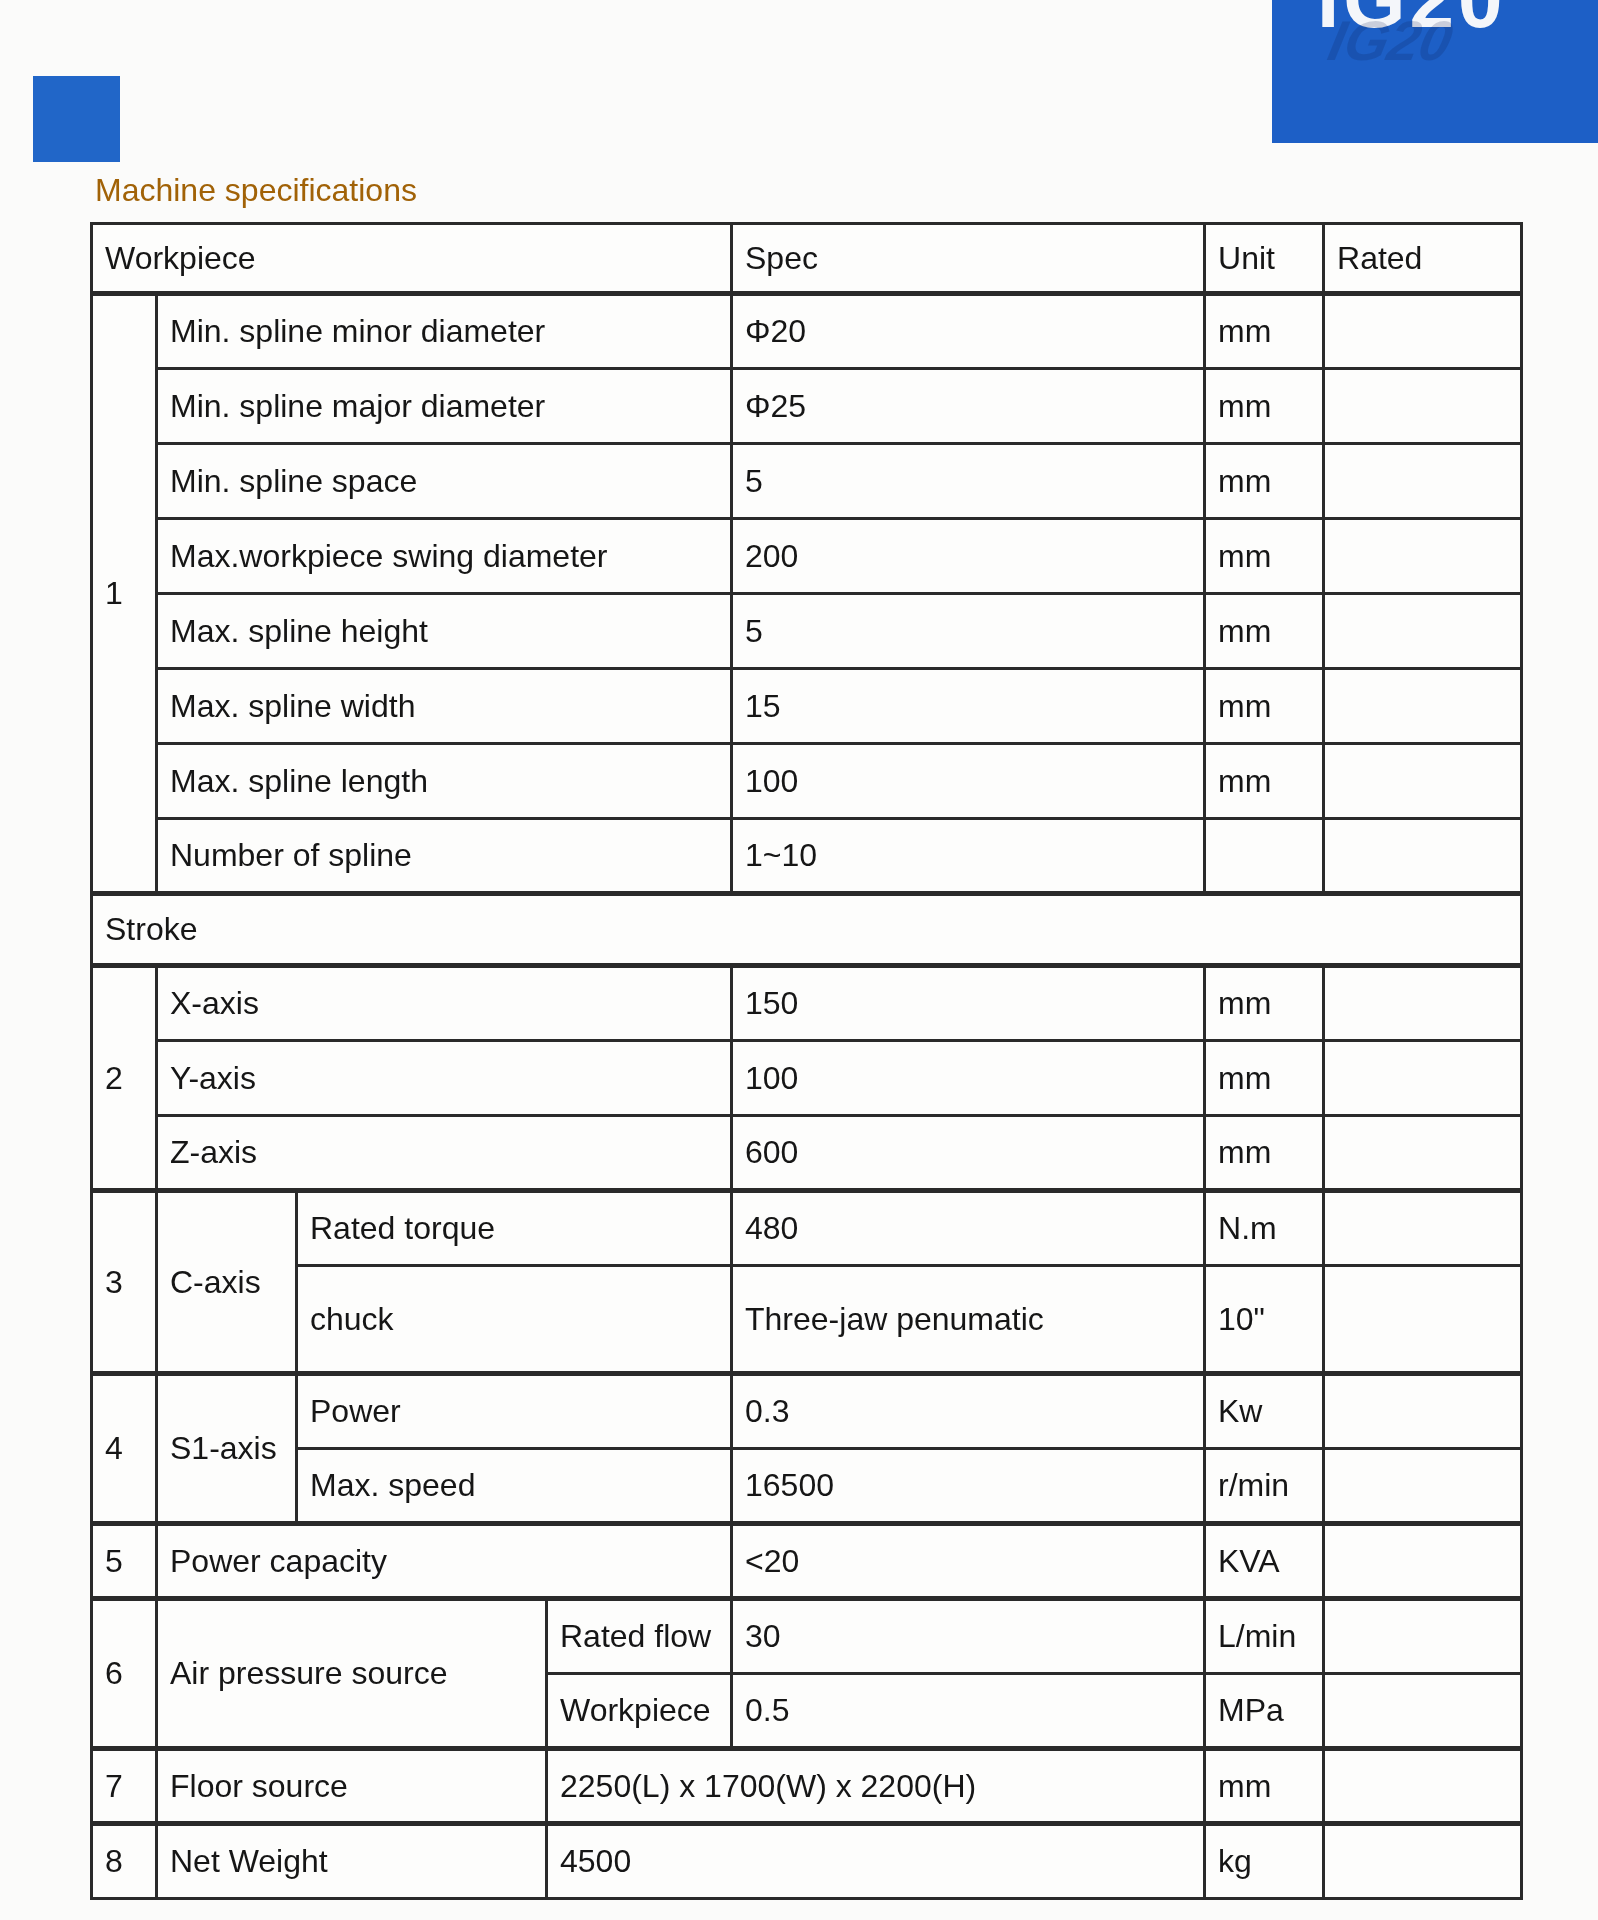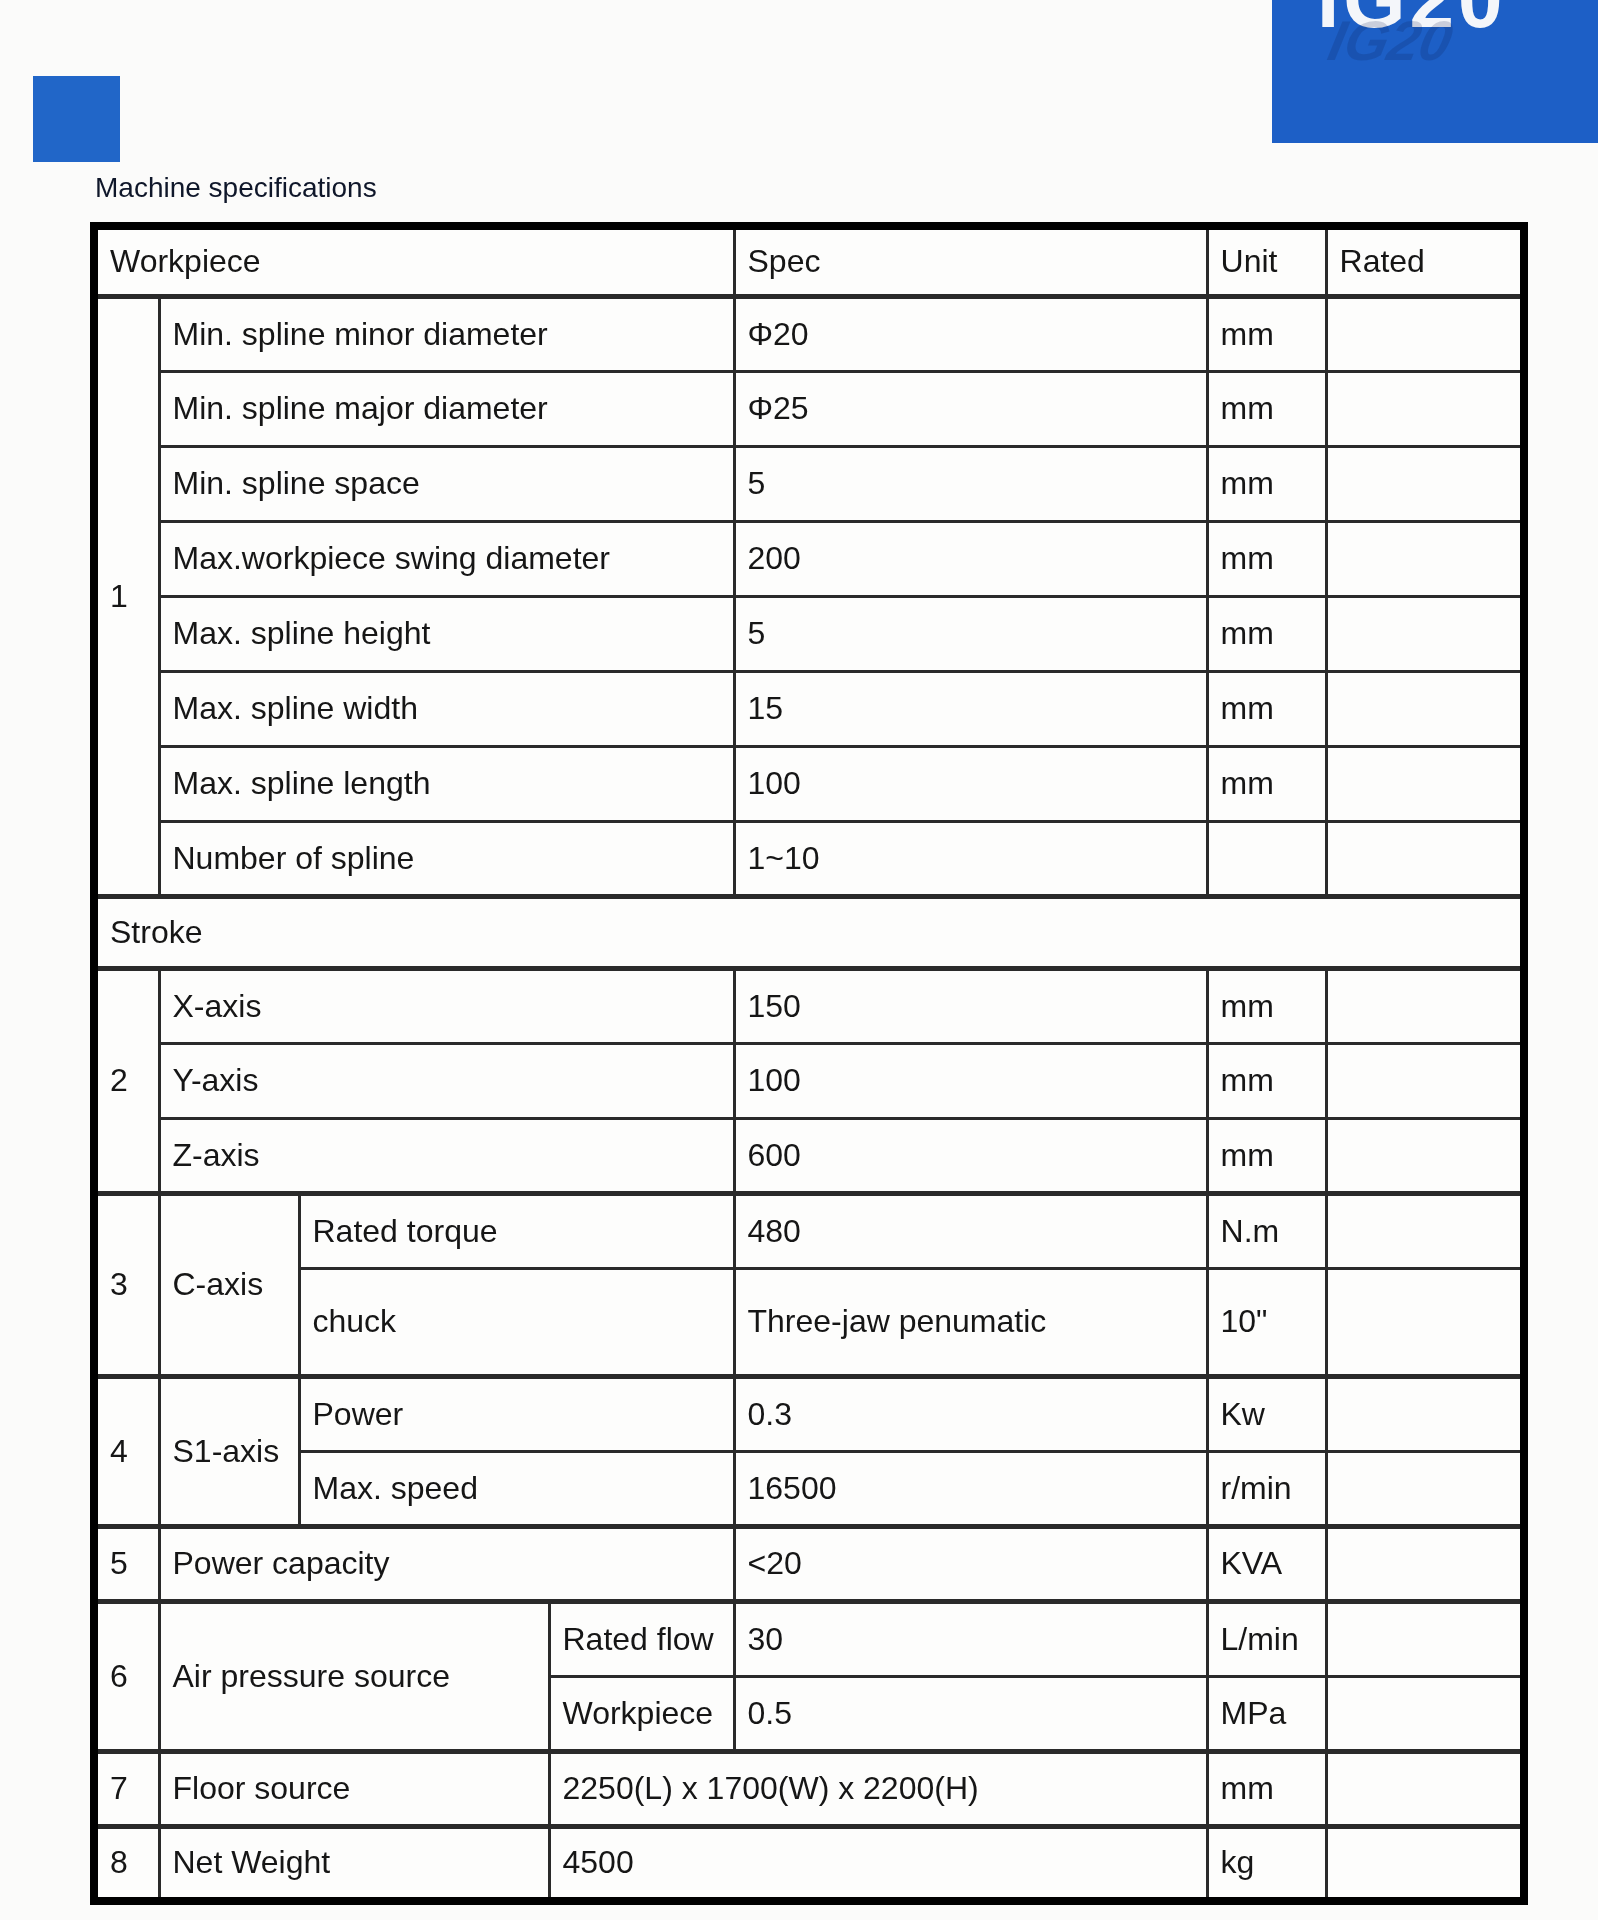--- a/index.html
+++ b/index.html
@@ -37,31 +37,31 @@
     transform:skewX(-12deg);
   }
   .page-title {
     position:absolute; left:0; top:98px; width:1598px;
     text-align:center;
     font-size:46px;
     color:#1a1a1a;
   }
   .table-caption {
     position:absolute; left:95px; top:172px;
-    font-size:28px;
-    color:#0f172a;
+    font-size:32px;
+    color:#a16207;
   }
 
   
   table.spec {
     position:absolute; left:90px; top:222px;
     width:1430px;
     border-collapse:collapse;
     table-layout:fixed;
-    border:8px solid #000000;
+    border:2px solid #000000;
     background:#fdfdfc;
   }
   table.spec td {
     border:3px solid #2a2a2a;
     font-size:32px;
     vertical-align:middle;
     padding:0 4px 0 12px;
     overflow:hidden;
     white-space:nowrap;
   }

